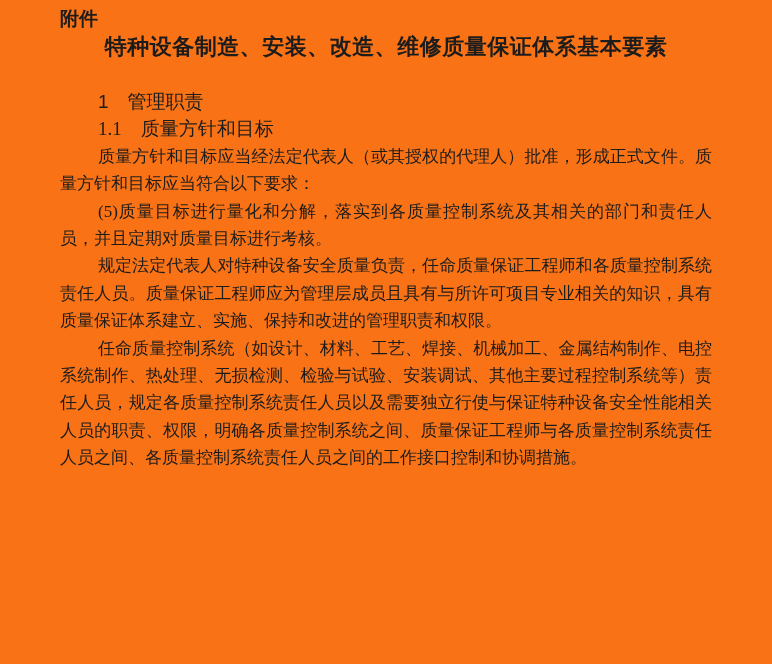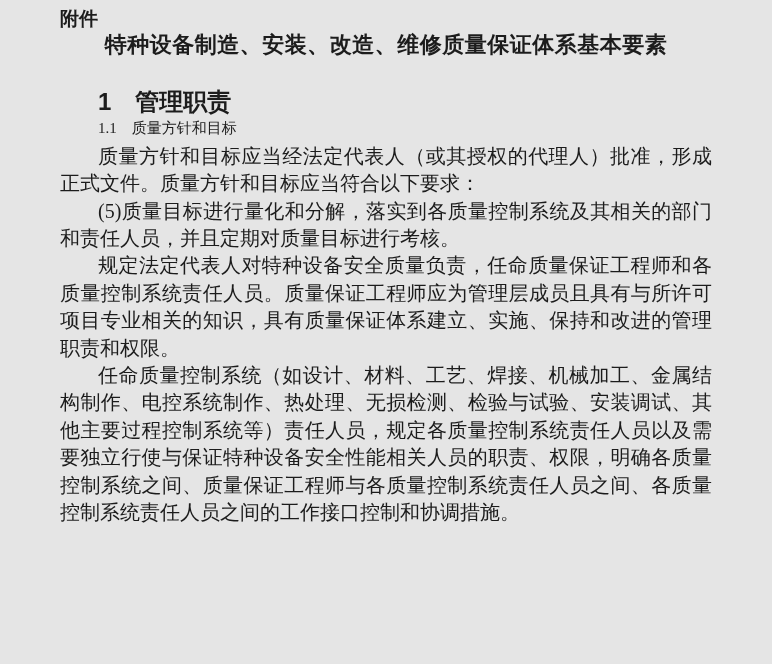--- a/index.html
+++ b/index.html
@@ -9,56 +9,56 @@
   }
   body {
     width: 772px;
     height: 664px;
     overflow: hidden;
   }
   .page {
     box-sizing: border-box;
     width: 772px;
     height: 664px;
-    background: #e5e5e5;
+    background: #f97316;
     padding: 5px 60px 0 60px;
     color: #1c1c1c;
   }
   .attachment {
     font-family: "Liberation Sans", "DejaVu Sans", sans-serif;
     font-weight: 600;
     font-size: 19px;
     line-height: 27px;
   }
   .doc-title {
-    font-family: Liberation Mono, monospace;
+    font-family: Liberation Serif, serif;
     font-weight: bold;
     font-size: 22px;
     line-height: 30px;
     text-align: center;
     letter-spacing: 0.5px;
     margin: 0 0 26px 0;
   }
   .h1 {
     font-family: "Liberation Sans", "DejaVu Sans", sans-serif;
-    font-weight: bold;
-    font-size: 24px;
+    font-weight: normal;
+    font-size: 19px;
     line-height: 27.4px;
     padding-left: 38px;
   }
   .h2 {
     font-family: "Liberation Serif", "DejaVu Serif", serif;
     font-weight: normal;
-    font-size: 15px;
+    font-size: 19px;
     line-height: 27.4px;
     padding-left: 38px;
   }
   .para {
     font-family: "Liberation Serif", "DejaVu Serif", serif;
-    font-size: 20px;
+    font-size: 17px;
     line-height: 27.4px;
     margin: 0;
     text-indent: 38px;
     text-align: justify;
   }
 </style>
 </head>
 <body>
 
 <div class="page">

